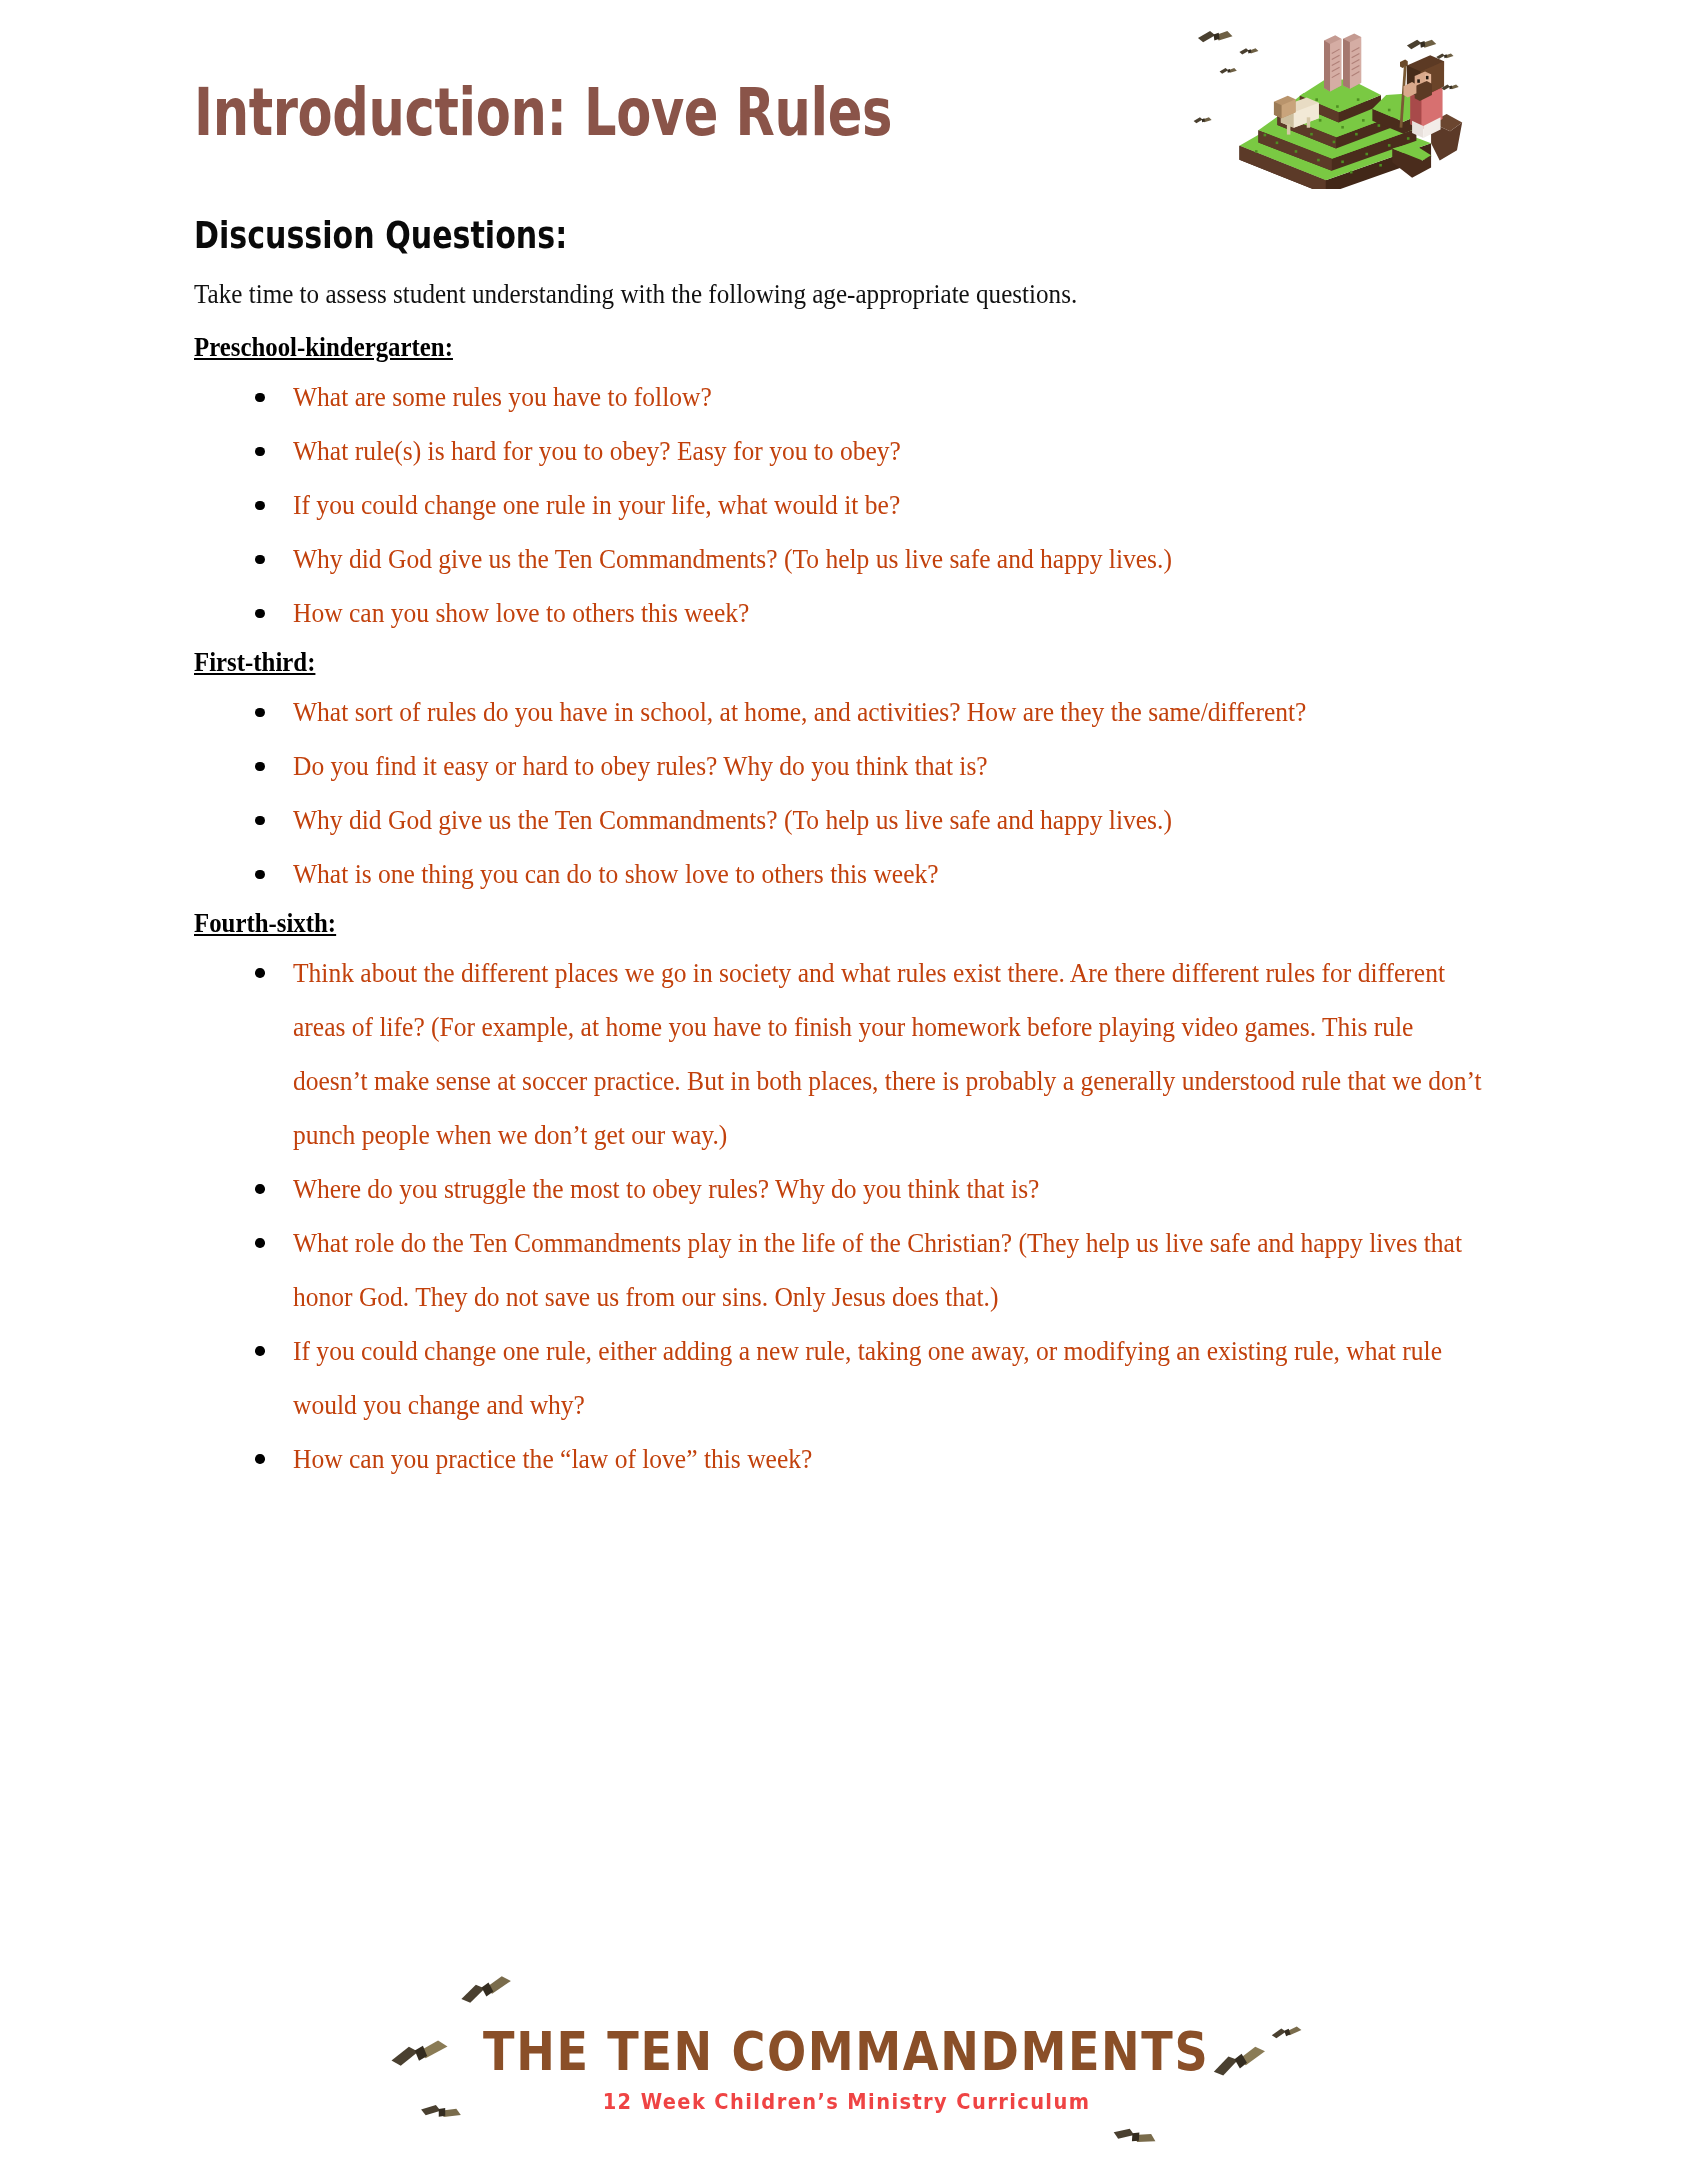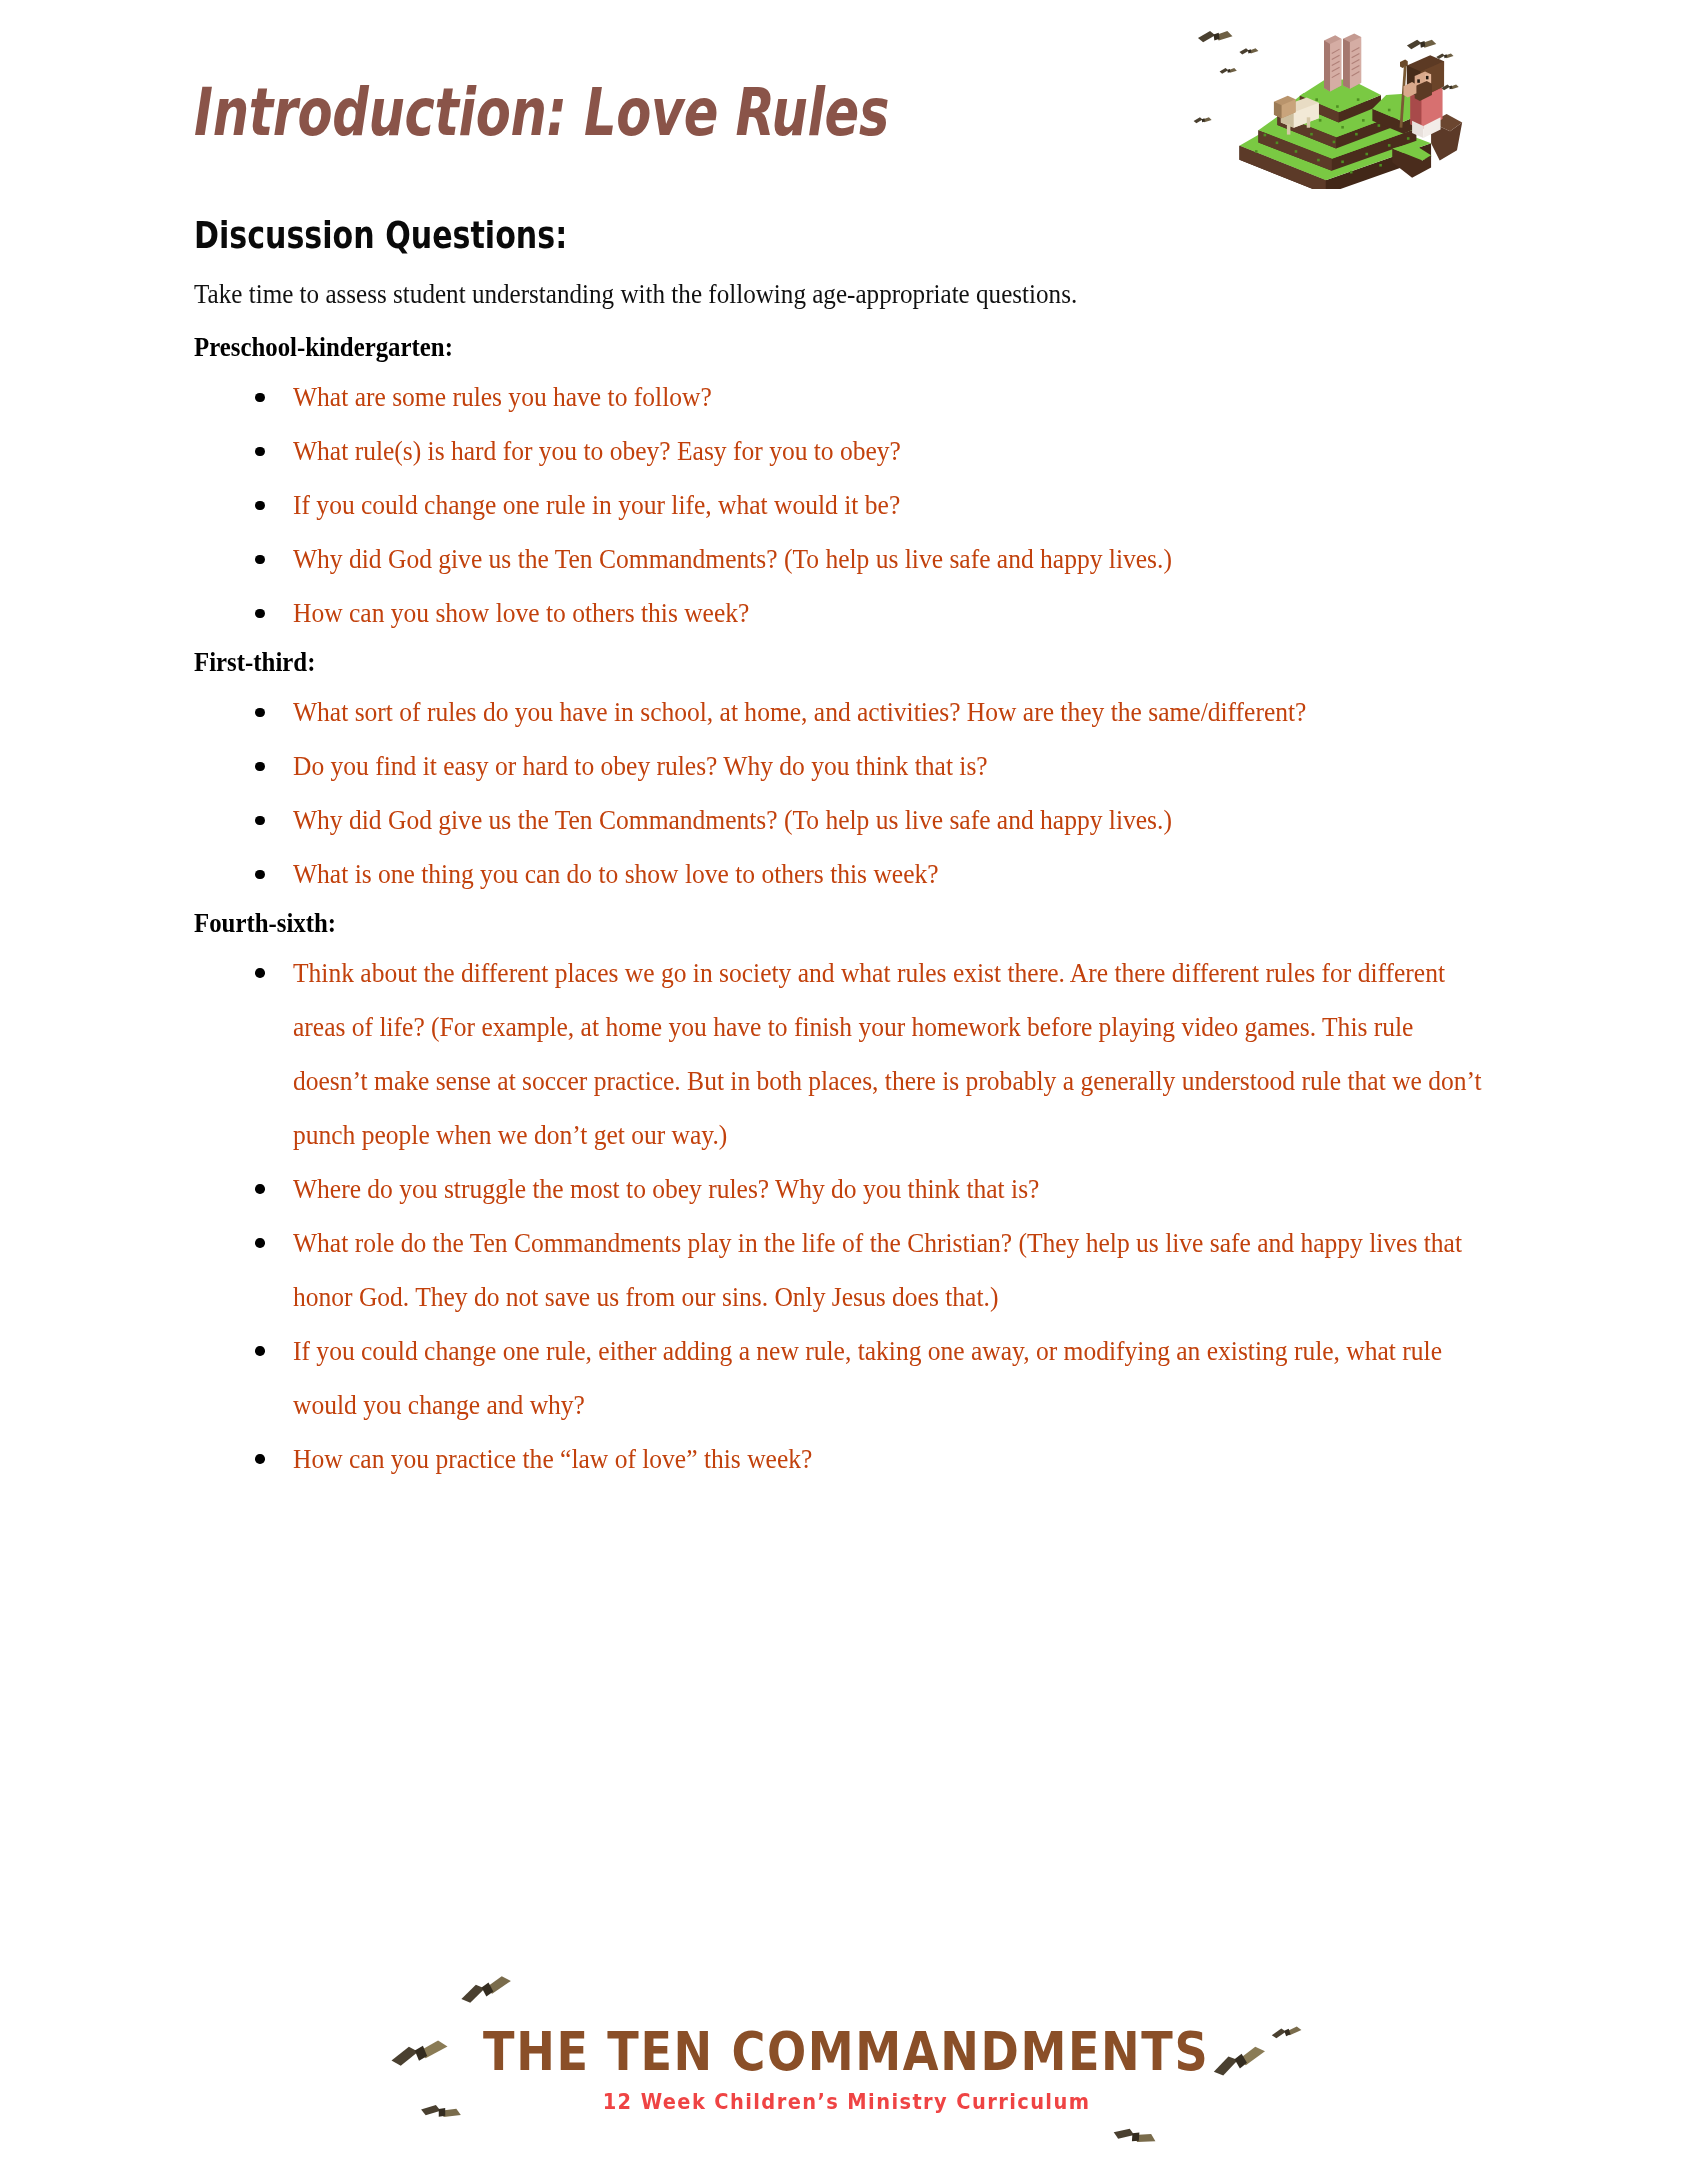--- a/index.html
+++ b/index.html
@@ -24,21 +24,20 @@
     background: #ffffff;
   }
 
   
   .header {
     position: absolute;
     left: 0;
     top: 0;
     width: 1670px;
     height: 199px;
-    font-style: italic;
   }
 
   .page-title {
     position: absolute;
     left: 194px;
     top: 76px;
     font-family: "DejaVu Sans Condensed", "Liberation Sans Narrow", "Liberation Sans", sans-serif;
     font-weight: bold;
     font-size: 66px;
     line-height: 73px;
@@ -83,21 +82,21 @@
     font-family: "Liberation Serif", serif;
     font-size: 27px;
     line-height: 35px;
     color: #111111;
     transform: scaleX(0.93);
     transform-origin: left center;
     white-space: nowrap;
     margin-bottom: 17.3px;
   }
 
-  .group { margin-bottom: 0; }
+  .group { margin-bottom: 0; text-decoration: underline; }
 
   .group-label {
     font-family: "Liberation Serif", serif;
     font-weight: bold;
     font-size: 27px;
     line-height: 36px;
     color: #000000;
     transform: scaleX(0.92);
     transform-origin: left center;
     white-space: nowrap;

